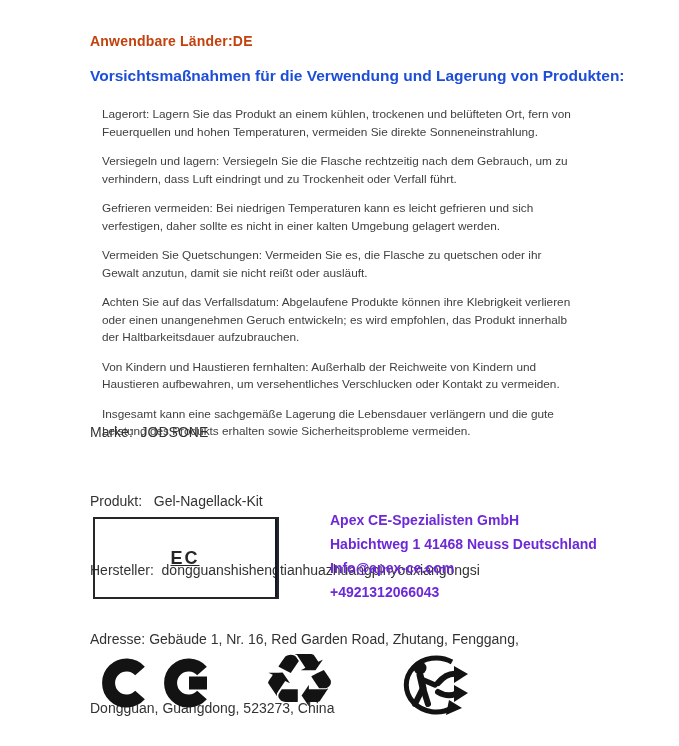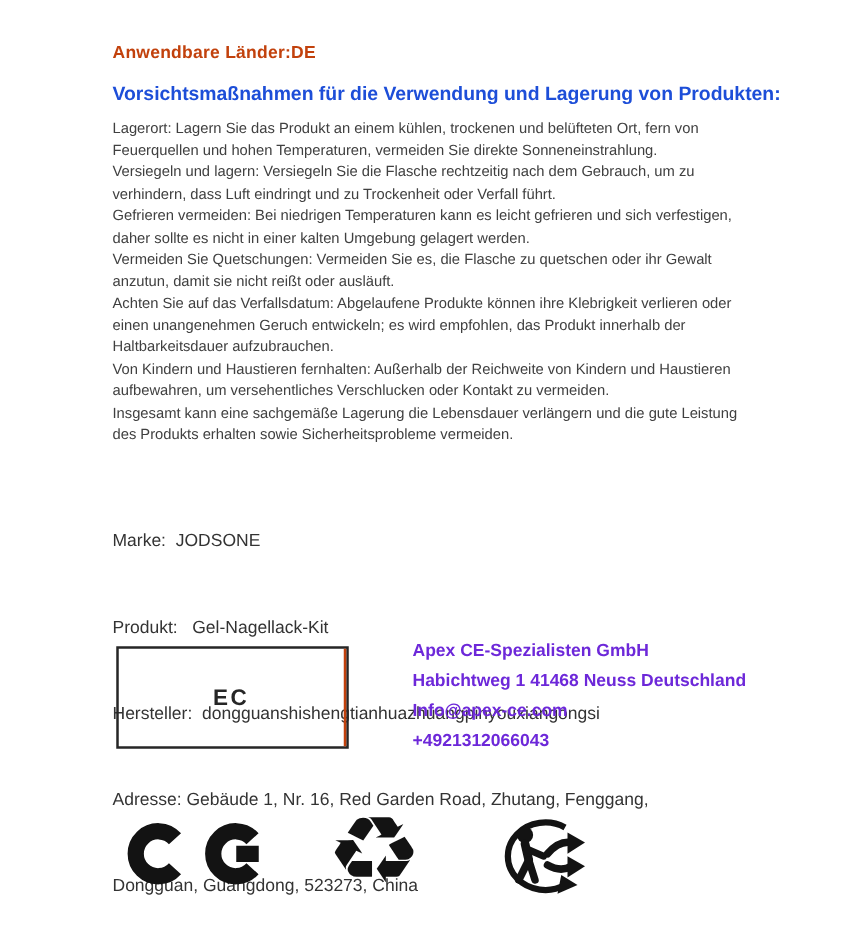--- a/index.html
+++ b/index.html
@@ -16,37 +16,37 @@
     font-size:14px; font-weight:bold; color:#c2410c; letter-spacing:.2px;
   }
   .h2 {
     position:absolute; left:90px; top:67px;
     font-size:15.5px; font-weight:bold; color:#1d4ed8;
   }
   .bodytext {
     position:absolute; left:90px; top:94px; width:500px;
     font-size:11.8px; line-height:17.5px; color:#404040;
   }
-  .bodytext p { margin:0; }
+  .bodytext p { margin:12px; }
   .product-info {
     position:absolute; left:90px; top:375px;
     font-size:14px; font-weight:normal; color:#333333;
     line-height:23px; white-space:pre;
   }
   .ecrep-box {
     position:absolute; left:93px; top:517px;
     width:186px; height:82px;
     border:2px solid #262626;
     display:flex; box-sizing:border-box;
   }
   .ecrep-cell {
     flex:1; display:flex; align-items:center; justify-content:center;
     font-size:18px; font-weight:bold; letter-spacing:2px; color:#262626;
   }
-  .ecrep-cell.first { border-right:2px solid #c2410c; }
+  .ecrep-cell.first { border-right:2px solid #0f172a;text-decoration:underline; }
   .rep-info {
     position:absolute; left:330px; top:508px;
     font-size:14px; font-weight:bold; color:#6d28d9;
     line-height:24px;
   }
   .icon-ce { position:absolute; left:95px; top:658px; }
   .icon-recycle {
     position:absolute; left:240px; top:644px; width:110px;
     font-family:"DejaVu Sans", sans-serif;
     font-size:80px; line-height:80px; color:#131313; text-align:center;

